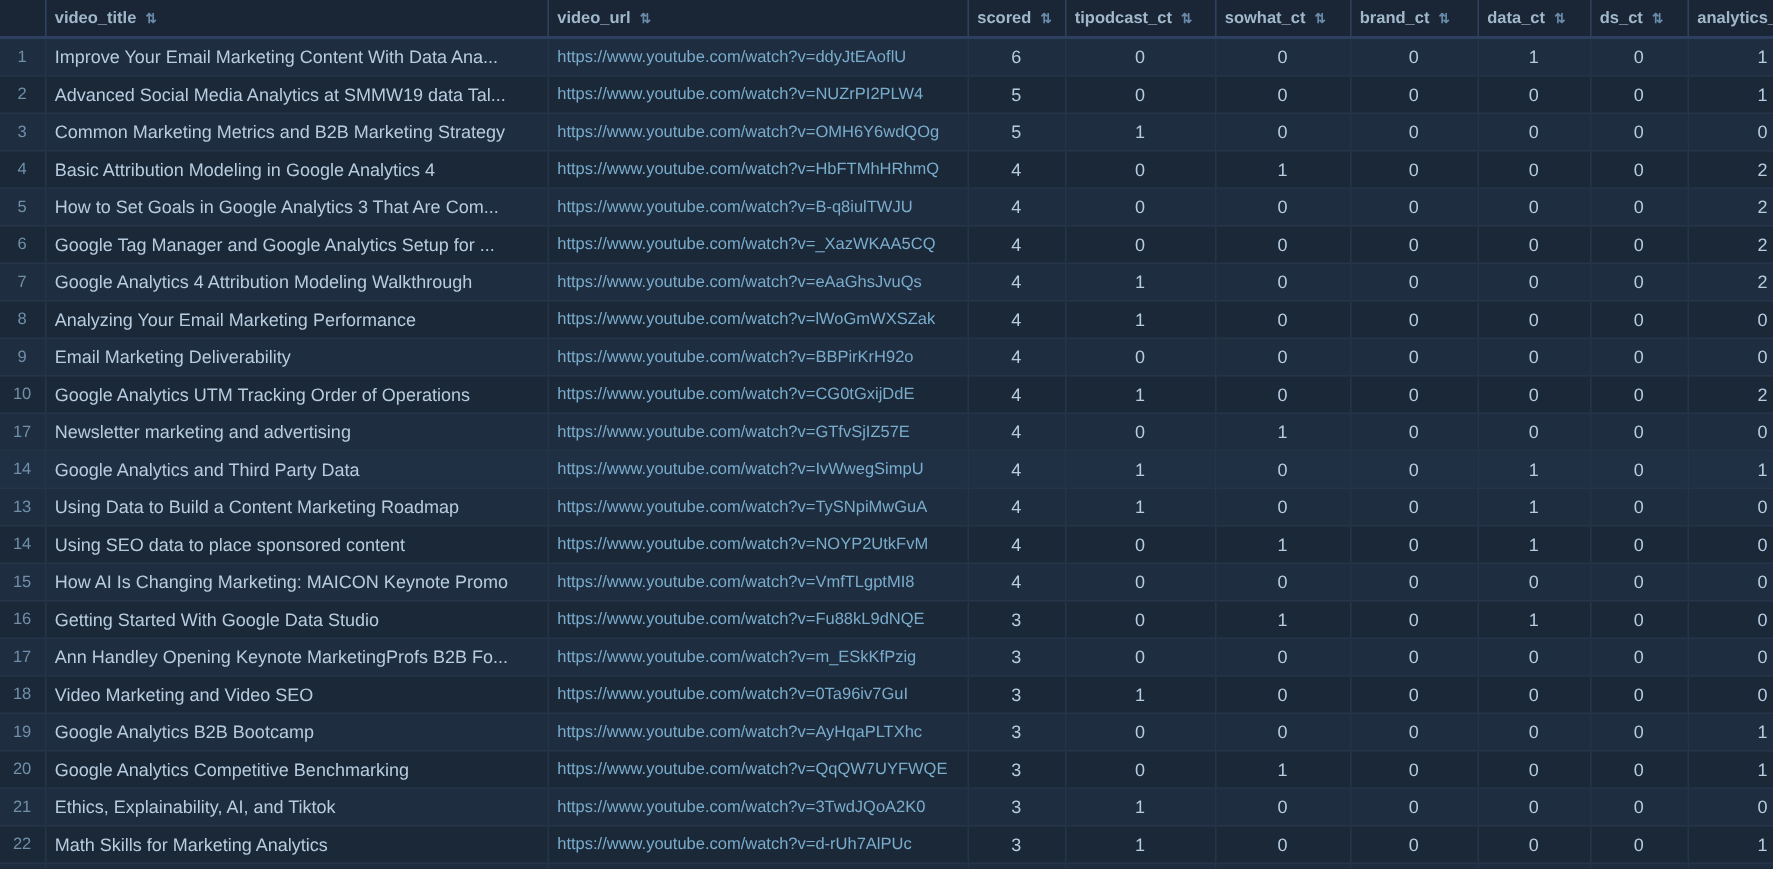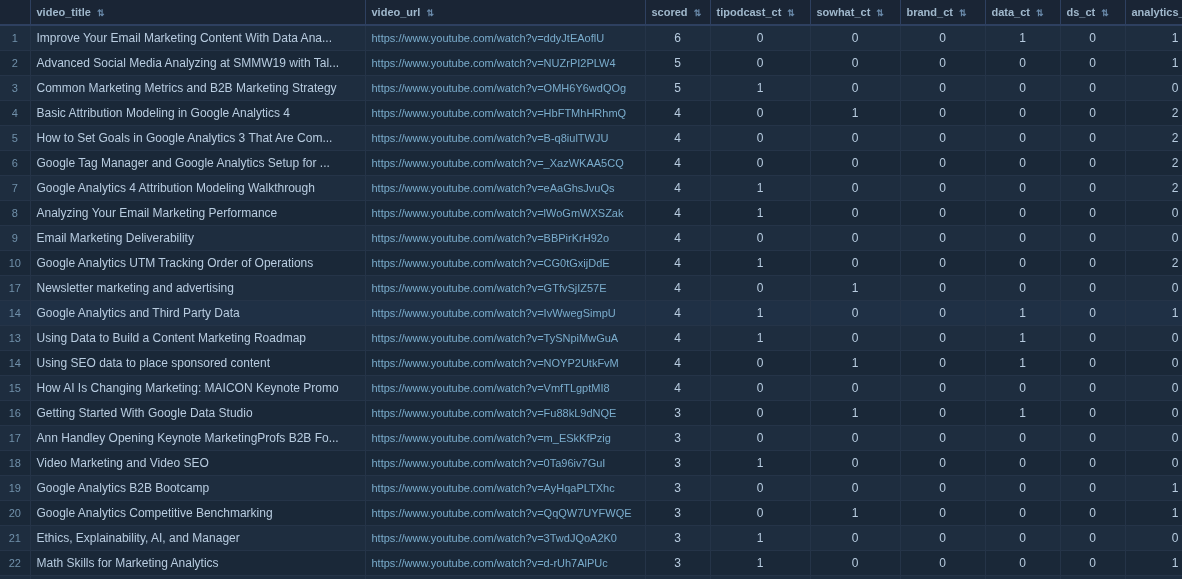--- a/index.html
+++ b/index.html
@@ -160,21 +160,21 @@
           <td class="num-cell">6</td>
           <td class="num-cell">0</td>
           <td class="num-cell">0</td>
           <td class="num-cell">0</td>
           <td class="num-cell">1</td>
           <td class="num-cell">0</td>
           <td class="num-cell">1</td>
         </tr>
         <tr>
           <td class="index-cell">2</td>
-          <td>Advanced Social Media Analyzing at SMMW19 with Tal...</td>
+          <td>Advanced Social Media Analytics at SMMW19 data Tal...</td>
           <td class="url-cell">https://www.youtube.com/watch?v=NUZrPI2PLW4</td>
           <td class="num-cell">5</td>
           <td class="num-cell">0</td>
           <td class="num-cell">0</td>
           <td class="num-cell">0</td>
           <td class="num-cell">0</td>
           <td class="num-cell">0</td>
           <td class="num-cell">1</td>
         </tr>
         <tr>
@@ -388,21 +388,21 @@
           <td class="num-cell">3</td>
           <td class="num-cell">0</td>
           <td class="num-cell">1</td>
           <td class="num-cell">0</td>
           <td class="num-cell">0</td>
           <td class="num-cell">0</td>
           <td class="num-cell">1</td>
         </tr>
         <tr>
           <td class="index-cell">21</td>
-          <td>Ethics, Explainability, AI, and Manager</td>
+          <td>Ethics, Explainability, AI, and Tiktok</td>
           <td class="url-cell">https://www.youtube.com/watch?v=3TwdJQoA2K0</td>
           <td class="num-cell">3</td>
           <td class="num-cell">1</td>
           <td class="num-cell">0</td>
           <td class="num-cell">0</td>
           <td class="num-cell">0</td>
           <td class="num-cell">0</td>
           <td class="num-cell">0</td>
         </tr>
         <tr>

